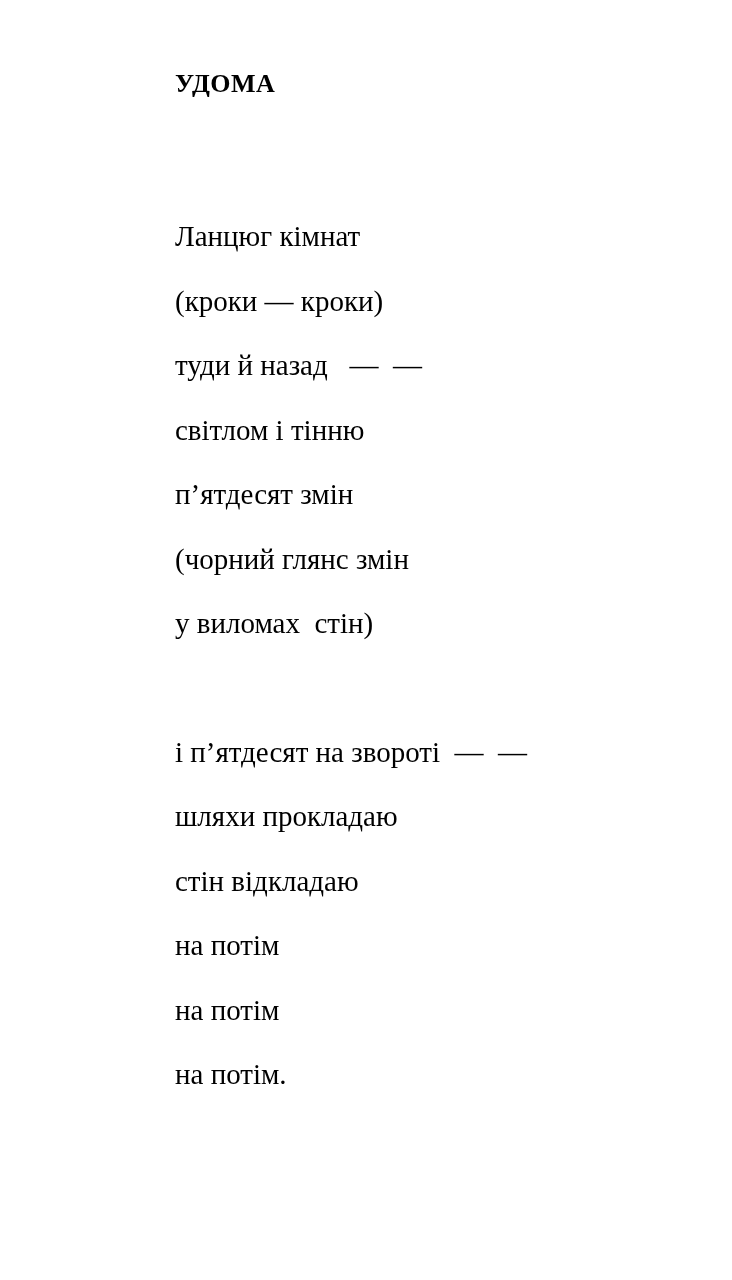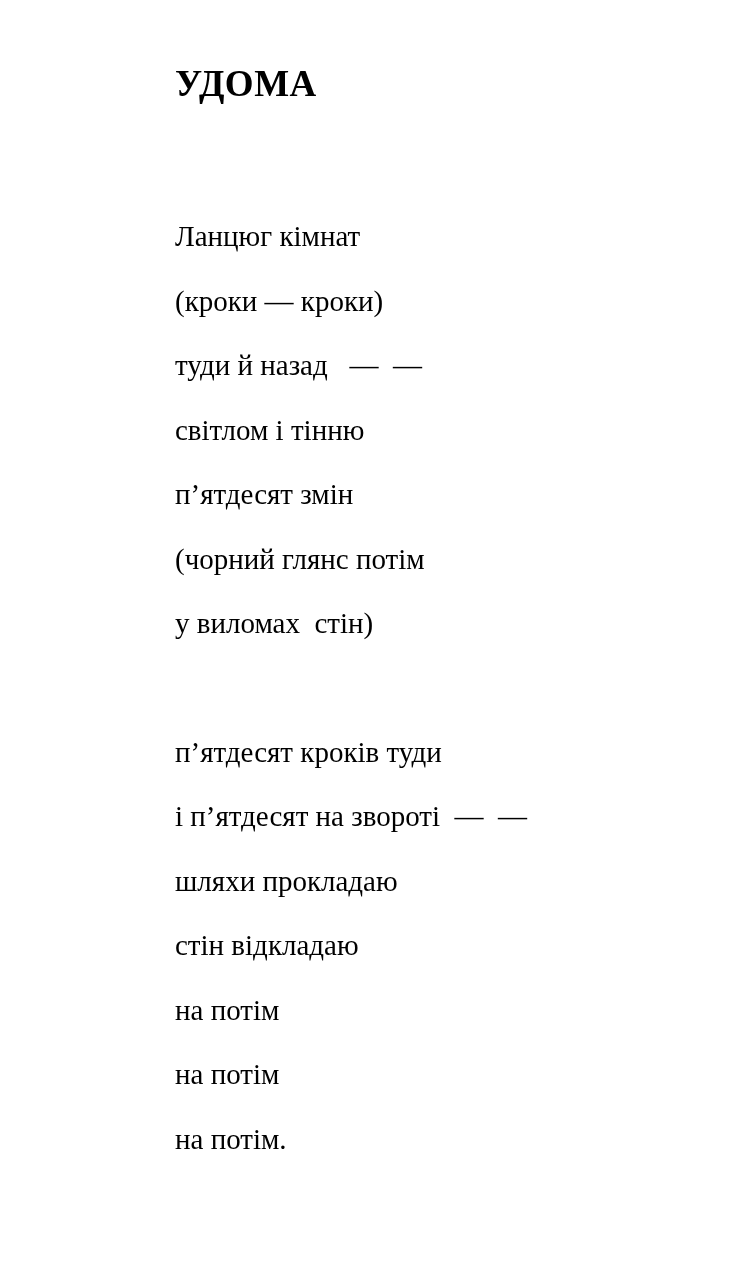--- a/index.html
+++ b/index.html
@@ -16,21 +16,21 @@
   }
   .page {
     position: relative;
     width: 732px;
     height: 1280px;
     box-sizing: border-box;
     padding: 64px 40px 0 175px;
     background: #ffffff;
   }
   .poem-title {
-    font-size: 37px;
+    font-size: 26px;
     line-height: 40px;
     font-weight: bold;
     letter-spacing: 0.5px;
     margin: 0 0 100px 0;
     white-space: pre-wrap;
   }
   .stanza {
     margin: 0;
     padding: 0;
   }
@@ -50,26 +50,25 @@
 <div class="page">
 
   <h1 class="poem-title">УДОМА</h1>
 
   <div class="stanza">
     <p class="line">Ланцюг кімнат</p>
     <p class="line">(кроки — кроки)</p>
     <p class="line">туди й назад   —  —</p>
     <p class="line">світлом і тінню</p>
     <p class="line">п’ятдесят змін</p>
-    <p class="line">(чорний глянс потім</p>
+    <p class="line">(чорний глянс змін</p>
     <p class="line">у виломах  стін)</p>
   </div>
 
   <div class="stanza">
-    <p class="line">п’ятдесят кроків туди</p>
     <p class="line">і п’ятдесят на звороті  —  —</p>
     <p class="line">шляхи прокладаю</p>
     <p class="line">стін відкладаю</p>
     <p class="line">на потім</p>
     <p class="line">на потім</p>
     <p class="line">на потім.</p>
   </div>
 
 </div>
 

